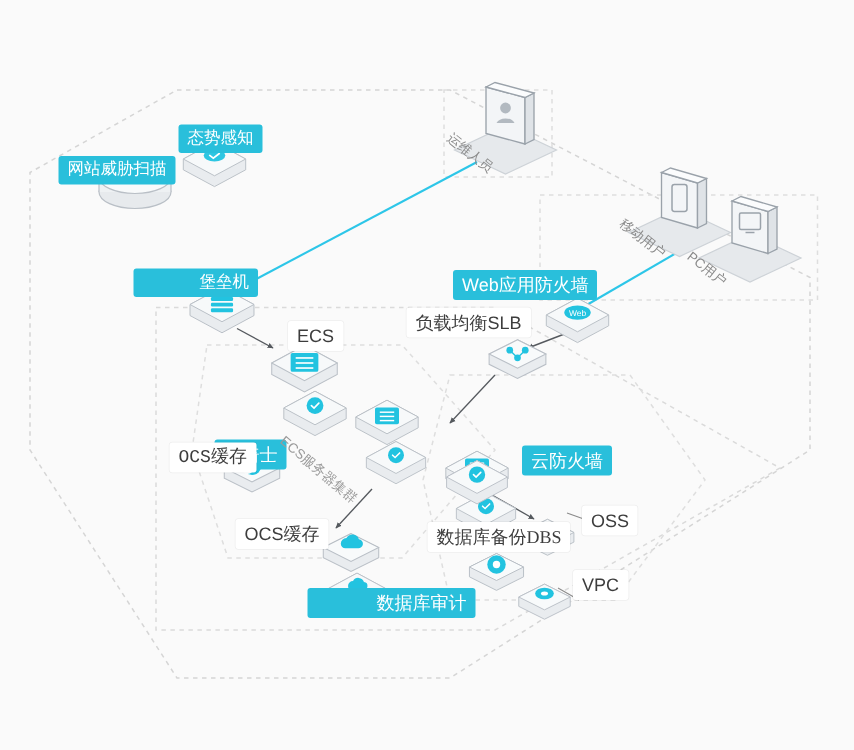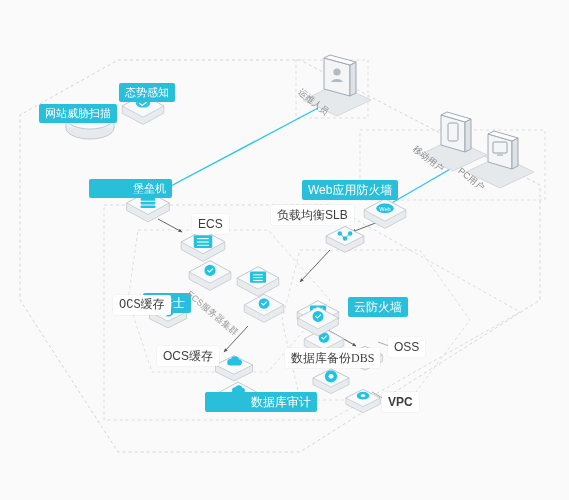--- a/index.html
+++ b/index.html
@@ -312,15 +312,15 @@
   <div class="lbl plain big" style="left:157px;top:346px;">OCS缓存</div>
 
   <div class="lbl cyan big" style="left:205px;top:392px;padding-left:46px;">数据库审计</div>
 
   <div class="lbl plain big" style="left:285px;top:348px;font-family:Liberation Serif, serif;">数据库备份DBS</div>
 
   <div class="lbl cyan big" style="left:348px;top:297px;">云防火墙</div>
 
   <div class="lbl plain big" style="left:388px;top:337px;">OSS</div>
 
-  <div class="lbl plain big" style="left:382px;top:392px;font-weight:bold;">VPC</div>
+  <div class="lbl plain big" style="left:382px;top:380px;">VPC</div>
 
 </div>
 
 </body></html>

